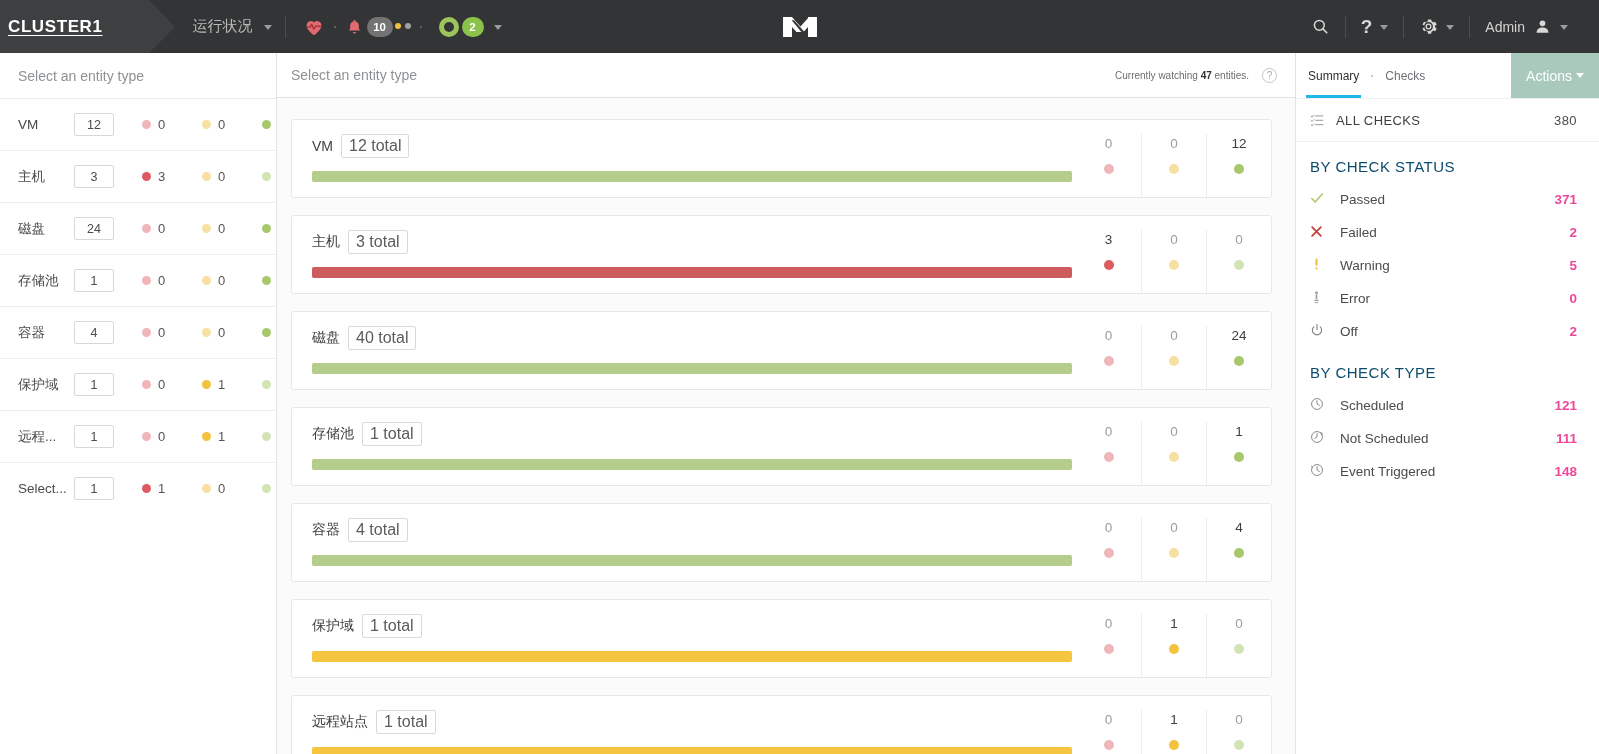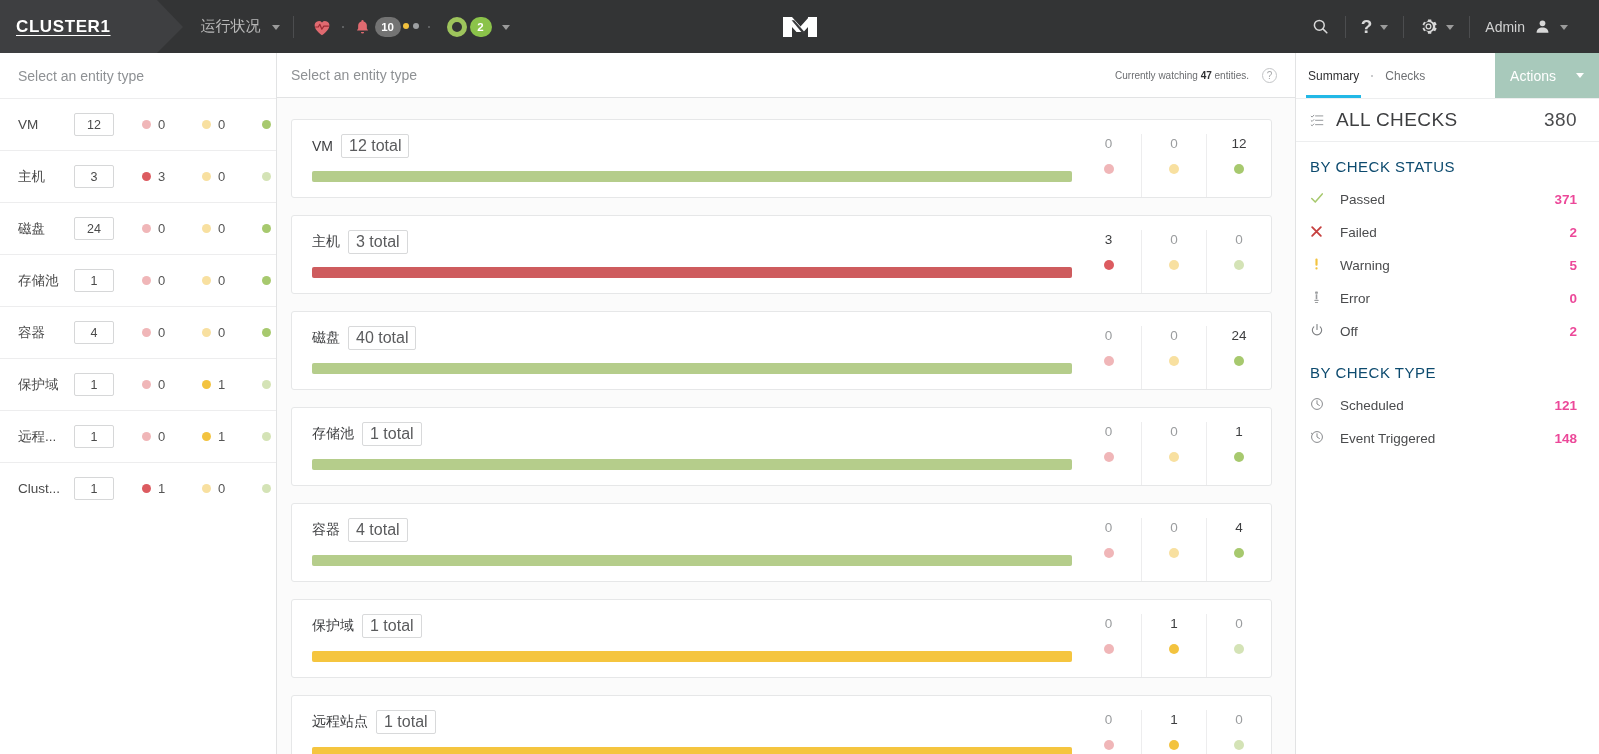--- a/index.html
+++ b/index.html
@@ -18,21 +18,21 @@
     height: 53px; width: 1599px;
     background: #333435;
     display: flex; align-items: center;
     color: #d7d7d7;
     overflow: hidden;
   }
   .brand-wrap {
     position: relative;
     height: 53px;
     display: flex; align-items: center;
-    padding-left: 16px; padding-right: 46px;
+    padding-left: 8px; padding-right: 46px;
     background: #3e3f41;
     z-index: 2;
   }
   .brand-wrap::after {
     content: "";
     position: absolute; right: -26px; top: 0;
     width: 0; height: 0;
     border-top: 27px solid transparent;
     border-bottom: 26px solid transparent;
     border-left: 26px solid #3e3f41;
@@ -184,35 +184,35 @@
   }
   .rp-tab.active { color: #2f3032; }
   .rp-tab.active::after {
     content: ""; position: absolute; left: 10px; right: 10px; bottom: 0;
     height: 3px; background: #22b8e6;
   }
   .rp-tabdot { align-self: center; width: 2px; height: 2px; border-radius: 50%; background: #b8babc; }
   .rp-actions {
     margin-left: auto;
     background: #a8c9bb; color: #ffffff;
-    display: flex; align-items: center; gap: 20px;
+    display: flex; align-items: center; gap: 4px;
     padding: 0 15px; font-size: 14px;
   }
   .caret-w {
     width: 0; height: 0;
     border-left: 4.5px solid transparent;
     border-right: 4.5px solid transparent;
     border-top: 5px solid #ffffff;
   }
 
   .allchecks {
     height: 44px; display: flex; align-items: center;
     padding: 0 22px 0 14px;
     border-top: 1px solid #edeeef; border-bottom: 1px solid #edeeef;
-    font-size: 19px; color: #3d3e40; letter-spacing: .4px;
+    font-size: 13px; color: #3d3e40; letter-spacing: .4px;
   }
   .allchecks .lbl { margin-left: 12px; }
   .allchecks .val { margin-left: auto; color: #4a4b4d; }
 
   .sect-label {
     padding: 16px 0 8px 14px;
     font-size: 15px; color: #0c4a6e; letter-spacing: .5px;
   }
   .chk-row {
     height: 33px; display: flex; align-items: center;
@@ -435,21 +435,21 @@
       <span class="dot dot-yel"></span>
       <span>1</span>
     </span>
             <span class="stat">
       <span class="dot dot-grn-f"></span>
 
     </span>
           </span>
         </div>
         <div class="ent-row">
-          <span class="ent-name">Clust...</span>
+          <span class="ent-name">Select...</span>
           <span class="ent-count">1</span>
           <span class="ent-stats">
             <span class="stat">
       <span class="dot dot-red"></span>
       <span>1</span>
     </span>
             <span class="stat">
       <span class="dot dot-yel-f"></span>
       <span>0</span>
     </span>
@@ -730,20 +730,29 @@
           <span class="chk-ico"><svg width="14" height="14" viewBox="0 0 24 24">
               <circle cx="12" cy="12" r="9.3" fill="none" stroke="#7f8184" stroke-width="1.6"></circle>
               <path d="M12 6.4V12l4 2.4" stroke="#7f8184" stroke-width="1.6" fill="none" stroke-linecap="round" stroke-linejoin="round"></path>
             </svg></span>
           <span class="chk-lbl">Scheduled</span>
           <span class="chk-val">121</span>
         </div>
         <div class="chk-row">
           <span class="chk-ico"><svg width="14" height="14" viewBox="0 0 24 24">
               <circle cx="12" cy="12" r="9.3" fill="none" stroke="#7f8184" stroke-width="1.6"></circle>
+              <path d="M12 6.4V12l-4 2.4" stroke="#7f8184" stroke-width="1.6" fill="none" stroke-linecap="round" stroke-linejoin="round"></path>
+              <path d="M18 4.5l3 1-1 3" stroke="#7f8184" stroke-width="1.5" fill="none" stroke-linecap="round" stroke-linejoin="round"></path>
+            </svg></span>
+          <span class="chk-lbl">Not Scheduled</span>
+          <span class="chk-val">111</span>
+        </div>
+        <div class="chk-row">
+          <span class="chk-ico"><svg width="14" height="14" viewBox="0 0 24 24">
+              <circle cx="12" cy="12" r="9.3" fill="none" stroke="#7f8184" stroke-width="1.6"></circle>
               <path d="M12 6.4V12l4.2 2.6" stroke="#7f8184" stroke-width="1.6" fill="none" stroke-linecap="round" stroke-linejoin="round"></path>
               <path d="M4.3 7.2 2.2 5.4" stroke="#7f8184" stroke-width="1.5" stroke-linecap="round"></path>
             </svg></span>
           <span class="chk-lbl">Event Triggered</span>
           <span class="chk-val">148</span>
         </div>
       </div>
   </div>
 </div>
 

